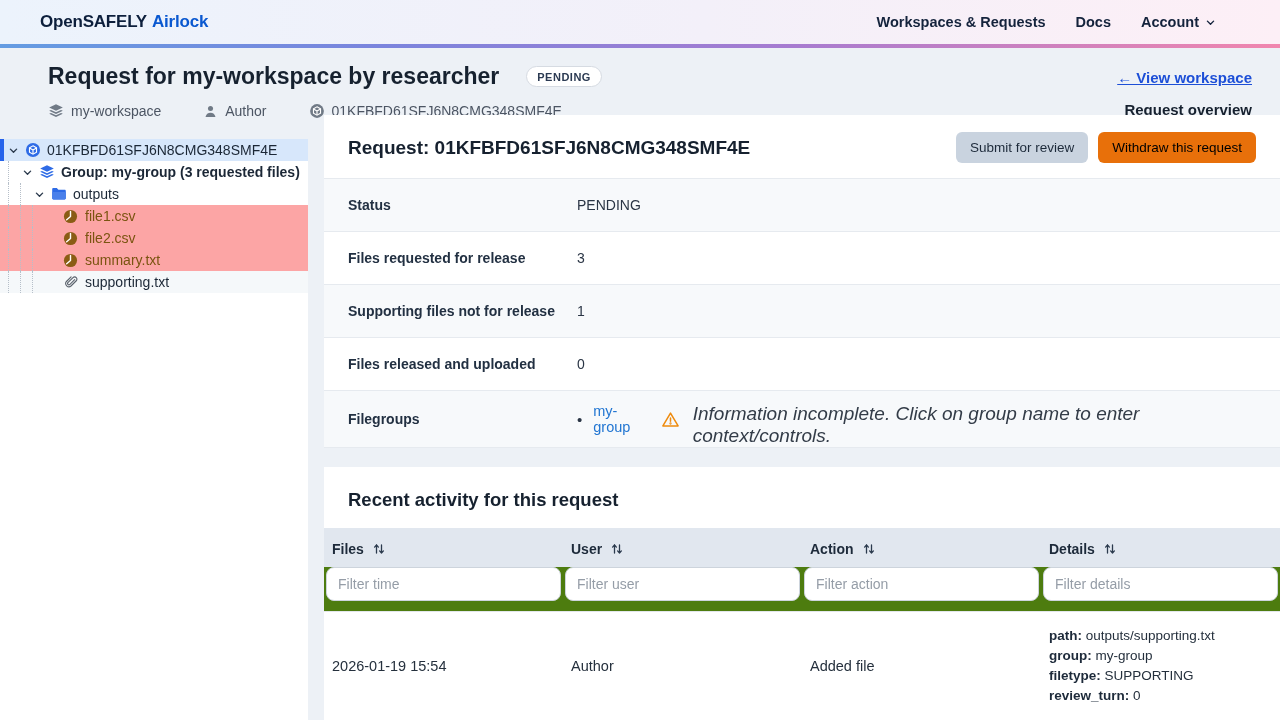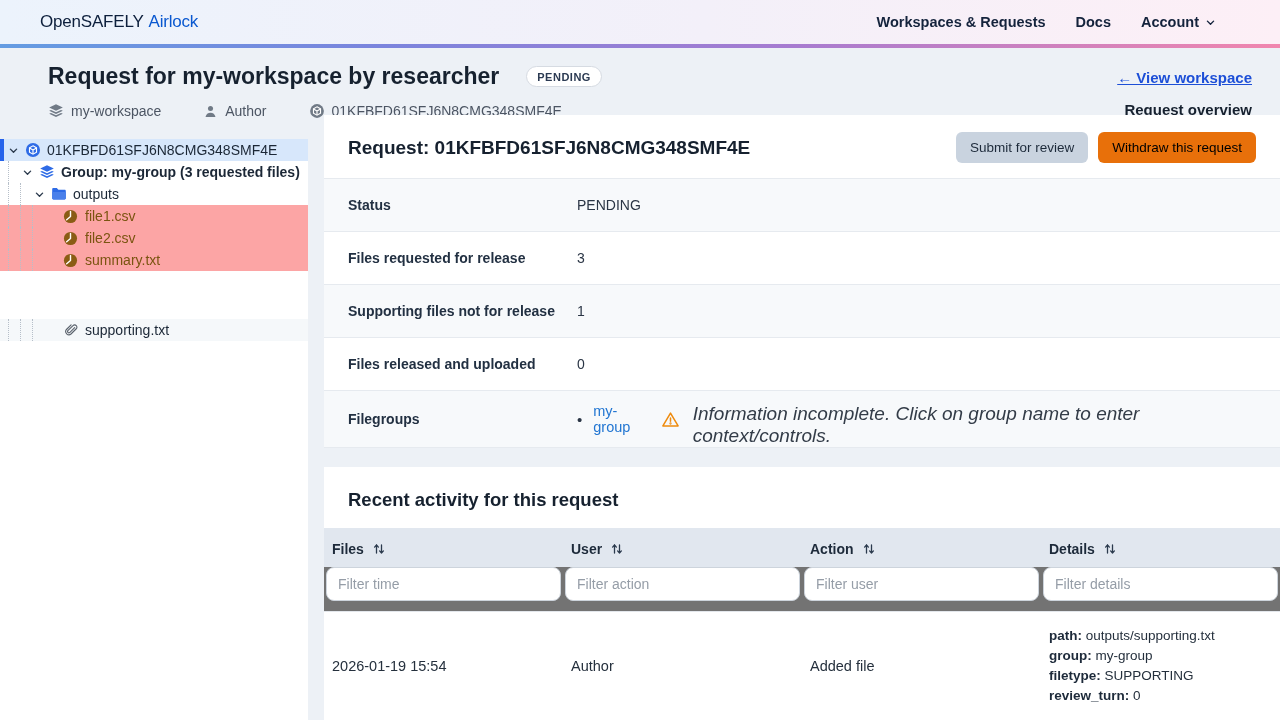--- a/index.html
+++ b/index.html
@@ -9,21 +9,21 @@
     background: #edf1f6;
     font-family: "Liberation Sans", sans-serif;
     color: #1b2736;
   }
   
   .navbar {
     height: 44px; display: flex; align-items: center; justify-content: space-between;
     padding: 0 64px 0 40px;
     background: linear-gradient(90deg, #ecf3fc 0%, #f3f0f9 55%, #fdeff6 100%);
   }
-  .logo { font-size: 17px; font-weight: 400; color: #0d1f3c; letter-spacing: -0.2px; }
+  .logo { font-size: 17px; font-weight: 700; color: #0d1f3c; letter-spacing: -0.2px; }
   .logo .airlock { color: #0a58d0; margin-left: 5px; }
   .nav-links { display: flex; align-items: center; gap: 30px; }
   .nav-link { font-size: 14.5px; font-weight: 700; color: #14233c; display: flex; align-items: center; gap: 6px; cursor: pointer; }
   .accent-bar { height: 4px; background: linear-gradient(90deg, #649ce2 0%, #7b84dd 30%, #a77bd0 62%, #f186ae 100%); }
 
   
   .page-header { display: flex; justify-content: space-between; padding: 14px 28px 0 48px; height: 87px; }
   .title-row { display: flex; align-items: center; gap: 27px; }
   .page-title { font-size: 23px; font-weight: 700; color: #16212f; line-height: 28px; }
   .status-badge {
@@ -37,21 +37,21 @@
   .overview-label { color: #16212f; font-size: 15px; font-weight: 700; }
 
   
   .content { display: flex; align-items: flex-start; margin-top: 4px; height: 581px; }
 
   
   .sidebar { width: 308px; flex: 0 0 308px; background: #fff; height: 100%; font-size: 14px; }
   .tree-row { display: flex; align-items: center; height: 22px; padding-left: 8px; cursor: pointer; color: #1b2736; }
   .tree-row.selected { background: #d7e7fb; border-left: 4px solid #2563eb; padding-left: 2px; }
   .tree-row.file-requested { background: #fca5a5; color: #7a5410; }
-  .tree-row.file-supporting { background: #f5f8fa; margin-top: 48px; }
+  .tree-row.file-supporting { background: #f5f8fa; }
   .guide { width: 12px; align-self: stretch; border-left: 1px dotted #b6bfc9; flex: 0 0 12px; }
   .chev { width: 15px; flex: 0 0 15px; display: flex; align-items: center; justify-content: center; }
   .tree-icon { width: 17px; flex: 0 0 17px; display: flex; align-items: center; justify-content: center; margin: 0 6px 0 3px; }
   .tree-label { white-space: nowrap; }
   .tree-row.group .tree-label { font-weight: 700; }
   .file-spacer { width: 15px; flex: 0 0 15px; }
 
   
   .main { flex: 1; min-width: 0; margin-left: 16px; display: flex; flex-direction: column; gap: 19px; height: 100%; justify-content: flex-end; }
   .panel { background: #fff; }
@@ -70,21 +70,21 @@
   .info-value { color: #2a3545; }
   .fg-list { display: flex; align-items: center; gap: 9px; }
   .fg-bullet { color: #2a3545; font-size: 15px; margin-right: 2px; }
   .fg-link { color: #2276d2; font-size: 14.5px; text-decoration: none; cursor: pointer; }
   .fg-warning-text { font-style: italic; font-size: 19px; color: #333c48; margin-left: 4px; margin-top: 12px; }
 
   .activity-heading { font-size: 18.5px; font-weight: 700; color: #16212f; padding: 22px 24px 17px; }
   .act-head { display: flex; background: #e1e7ef; }
   .act-head-cell { flex: 0 0 239px; width: 239px; padding: 13px 8px 10px; display: flex; align-items: center; gap: 9px; font-size: 14px; font-weight: 700; color: #1d2a3a; cursor: pointer; }
   .act-head-cell:last-child { flex: 1; }
-  .filter-row { display: flex; background: #737373; padding-bottom: 10px; }
+  .filter-row { display: flex; background: #4d7c0f; padding-bottom: 10px; }
   .filter-cell { flex: 0 0 239px; width: 239px; padding: 0 2px; }
   .filter-cell:last-child { flex: 1; }
   .filter-cell input {
     width: 100%; height: 34px; border: 1px solid #cdd4dc; border-radius: 8px;
     padding: 0 11px; font-size: 14px; font-family: "Liberation Sans", sans-serif; color: #1b2736; background: #fff;
   }
   .filter-cell input::placeholder { color: #959da7; }
   .act-row { display: flex; align-items: center; background: #fff; border-top: 1px solid #e3e7ec; padding: 14px 0; font-size: 14.5px; color: #25303d; }
   .act-cell { flex: 0 0 239px; width: 239px; padding: 0 8px; }
   .act-cell.details { flex: 1; font-size: 13.5px; line-height: 20px; }
@@ -340,22 +340,22 @@
           <span>
               <svg width="12" height="12" viewBox="0 0 12 12" stroke="#2b3a4d" stroke-width="1.3" fill="none" stroke-linecap="round" stroke-linejoin="round">
                 <path d="M3.5 10V2M3.5 2L1.6 4.1M3.5 2l1.9 2.1M8.5 2v8M8.5 10L6.6 7.9M8.5 10l1.9-2.1"></path>
               </svg>
             </span>
         </span>
       </div>
 
       <div class="filter-row">
         <span class="filter-cell"><input type="text" placeholder="Filter time" style=""></span>
+        <span class="filter-cell"><input type="text" placeholder="Filter user" style=""></span>
         <span class="filter-cell"><input type="text" placeholder="Filter action" style=""></span>
-        <span class="filter-cell"><input type="text" placeholder="Filter user" style=""></span>
         <span class="filter-cell"><input type="text" placeholder="Filter details" style=""></span>
       </div>
 
       <div class="act-row">
         <span class="act-cell">2026-01-19 15:54</span>
         <span class="act-cell">Author</span>
         <span class="act-cell">Added file</span>
         <span class="act-cell details">
           <div class="detail-line"><b>path:</b> <span>outputs/supporting.txt</span></div>
           <div class="detail-line"><b>group:</b> <span>my-group</span></div>

